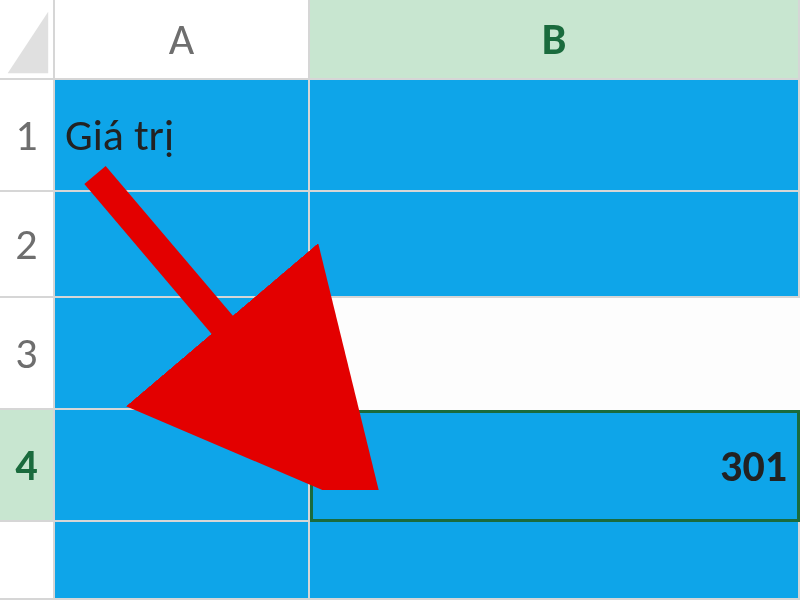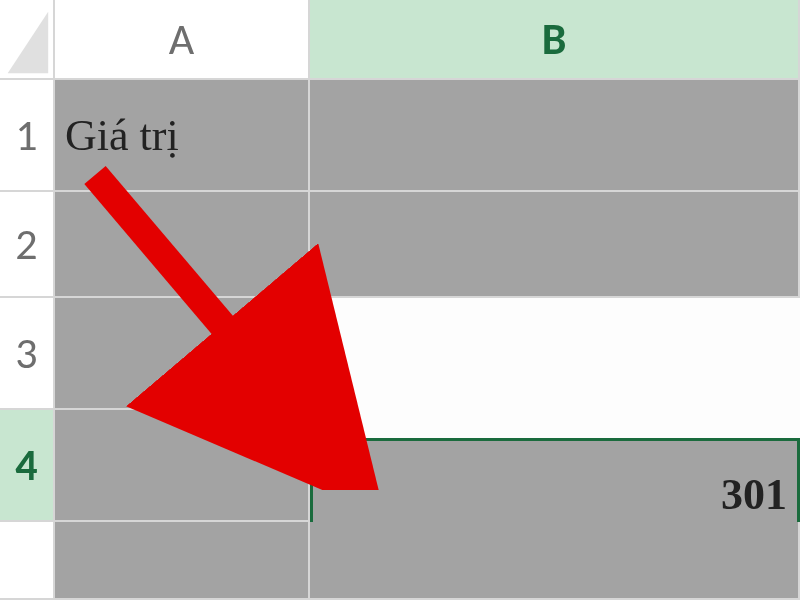--- a/index.html
+++ b/index.html
@@ -53,29 +53,28 @@
     justify-content: center;
     color: #6e6e6e;
     font-size: 44px;
   }
   .rowhdr.sel {
     background: #c8e6d0;
     color: #1a6b3d;
     font-weight: 600;
   }
   .cell {
-    background: #a3a3a3;
+    background: #0ea5e9;
     padding: 4px 10px;
     display: flex;
     align-items: center;
     color: #222;
     font-size: 44px;
-    font-family: Liberation Serif, serif;
   }
-  .cell.right { justify-content: flex-end; margin-top: 28px; }
+  .cell.right { justify-content: flex-end; }
   .cell.bold  { font-weight: 700; }
   .active {
     border: 3px solid #1a6b3d;
   }
   
   .cA { left: 55px; width: 255px; }
   .cB { left: 310px; width: 490px; }
   
   .r1 { top:  80px; height: 112px; }
   .r2 { top: 192px; height: 106px; }

